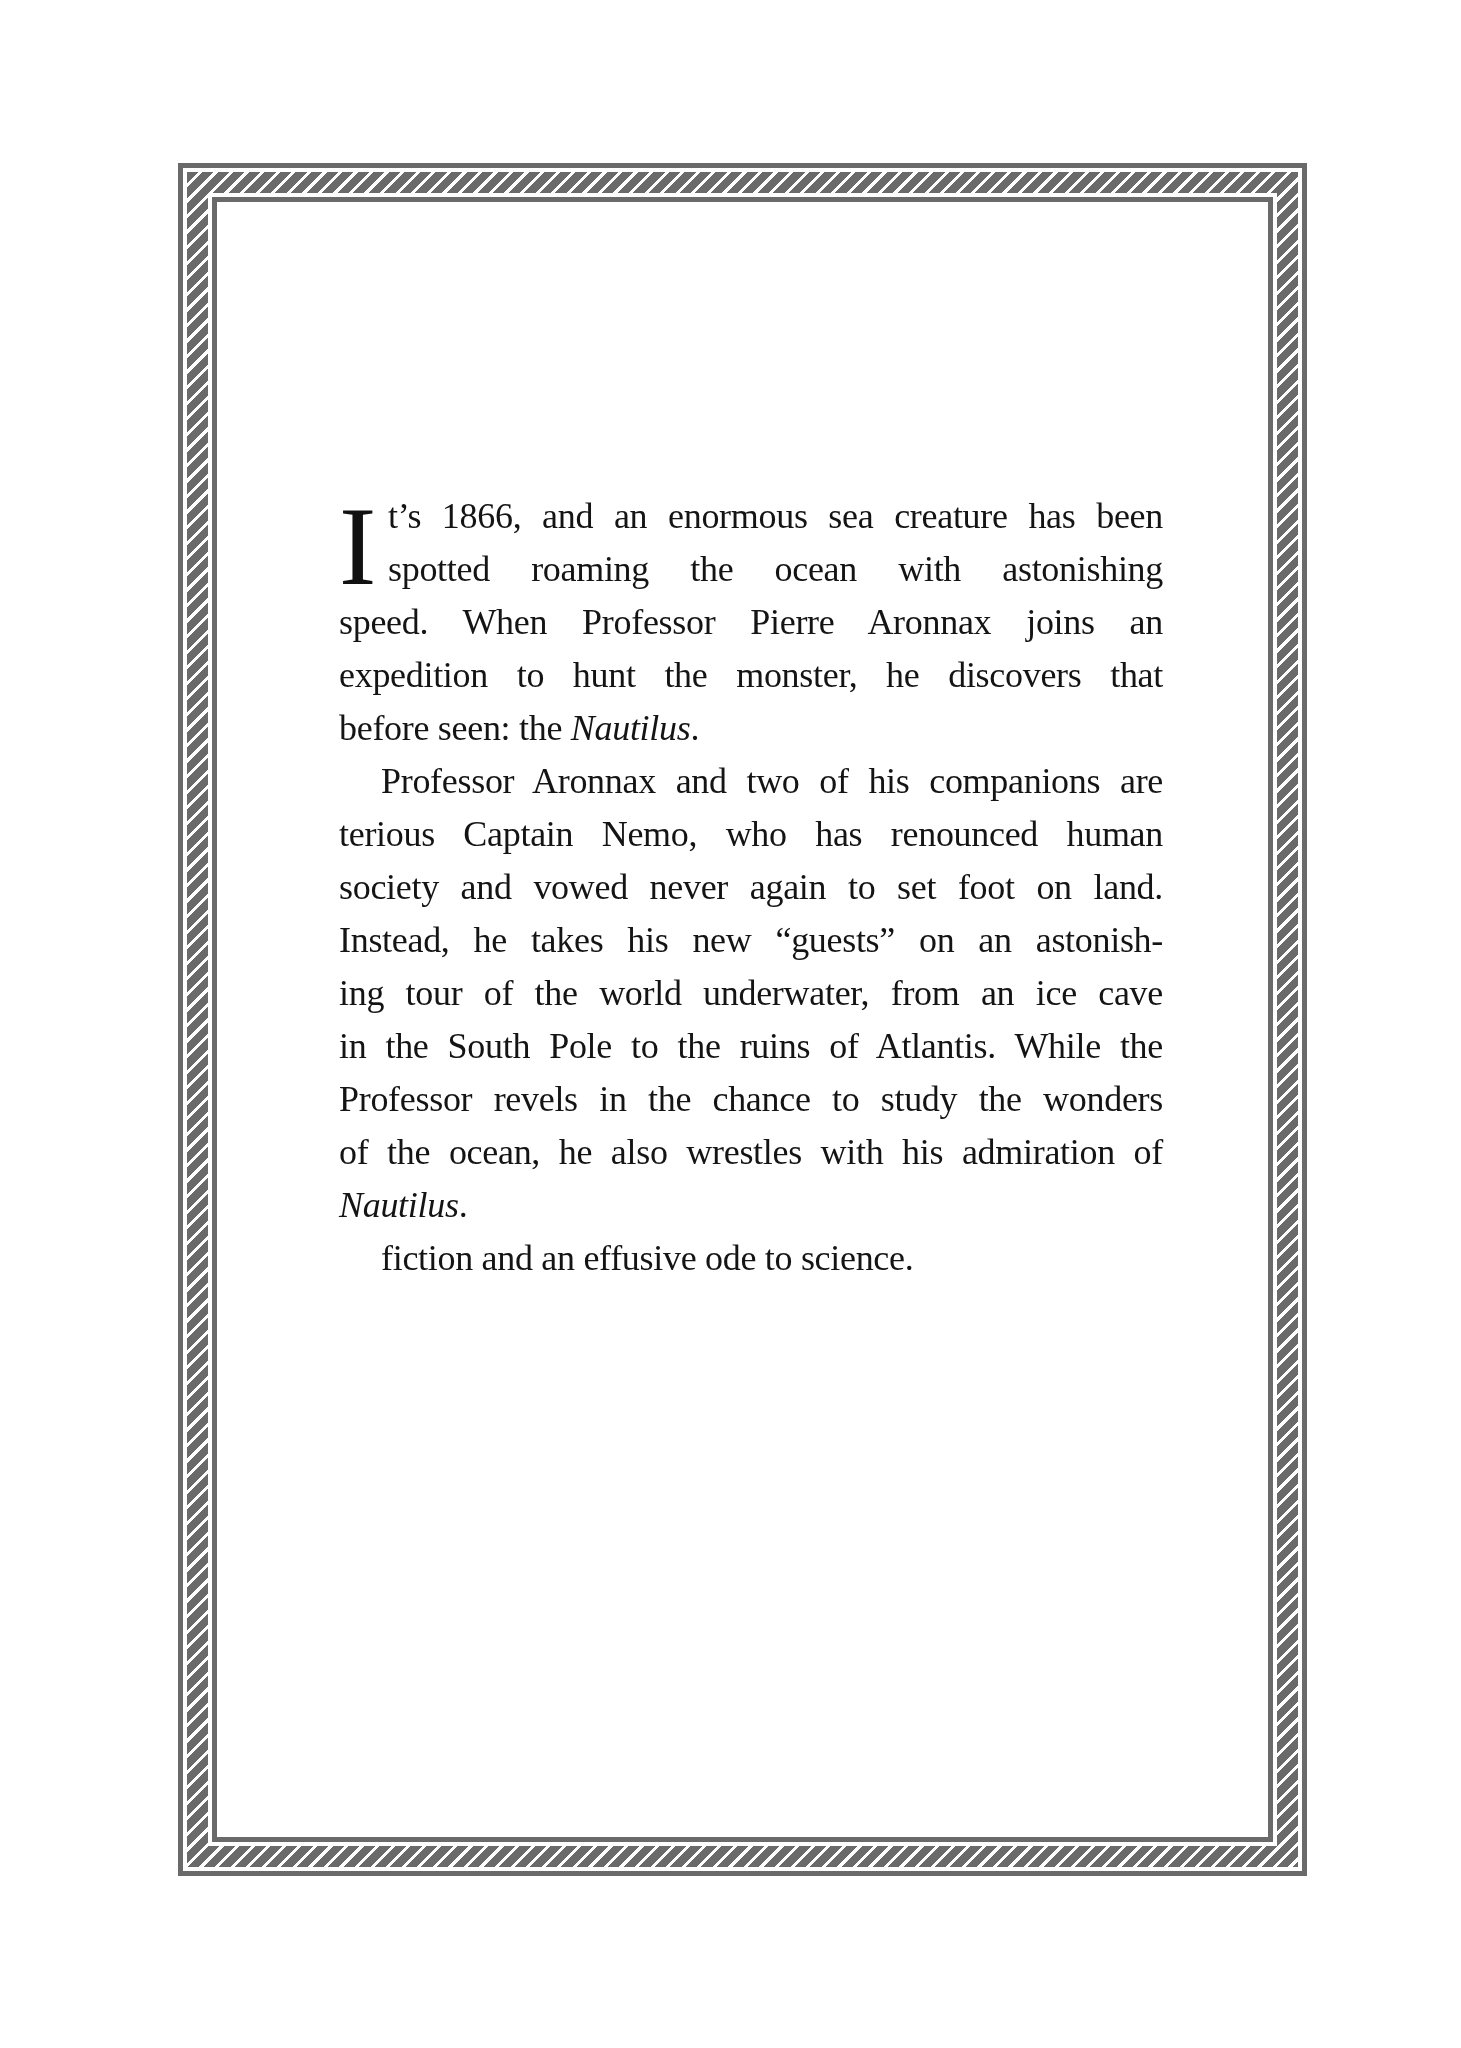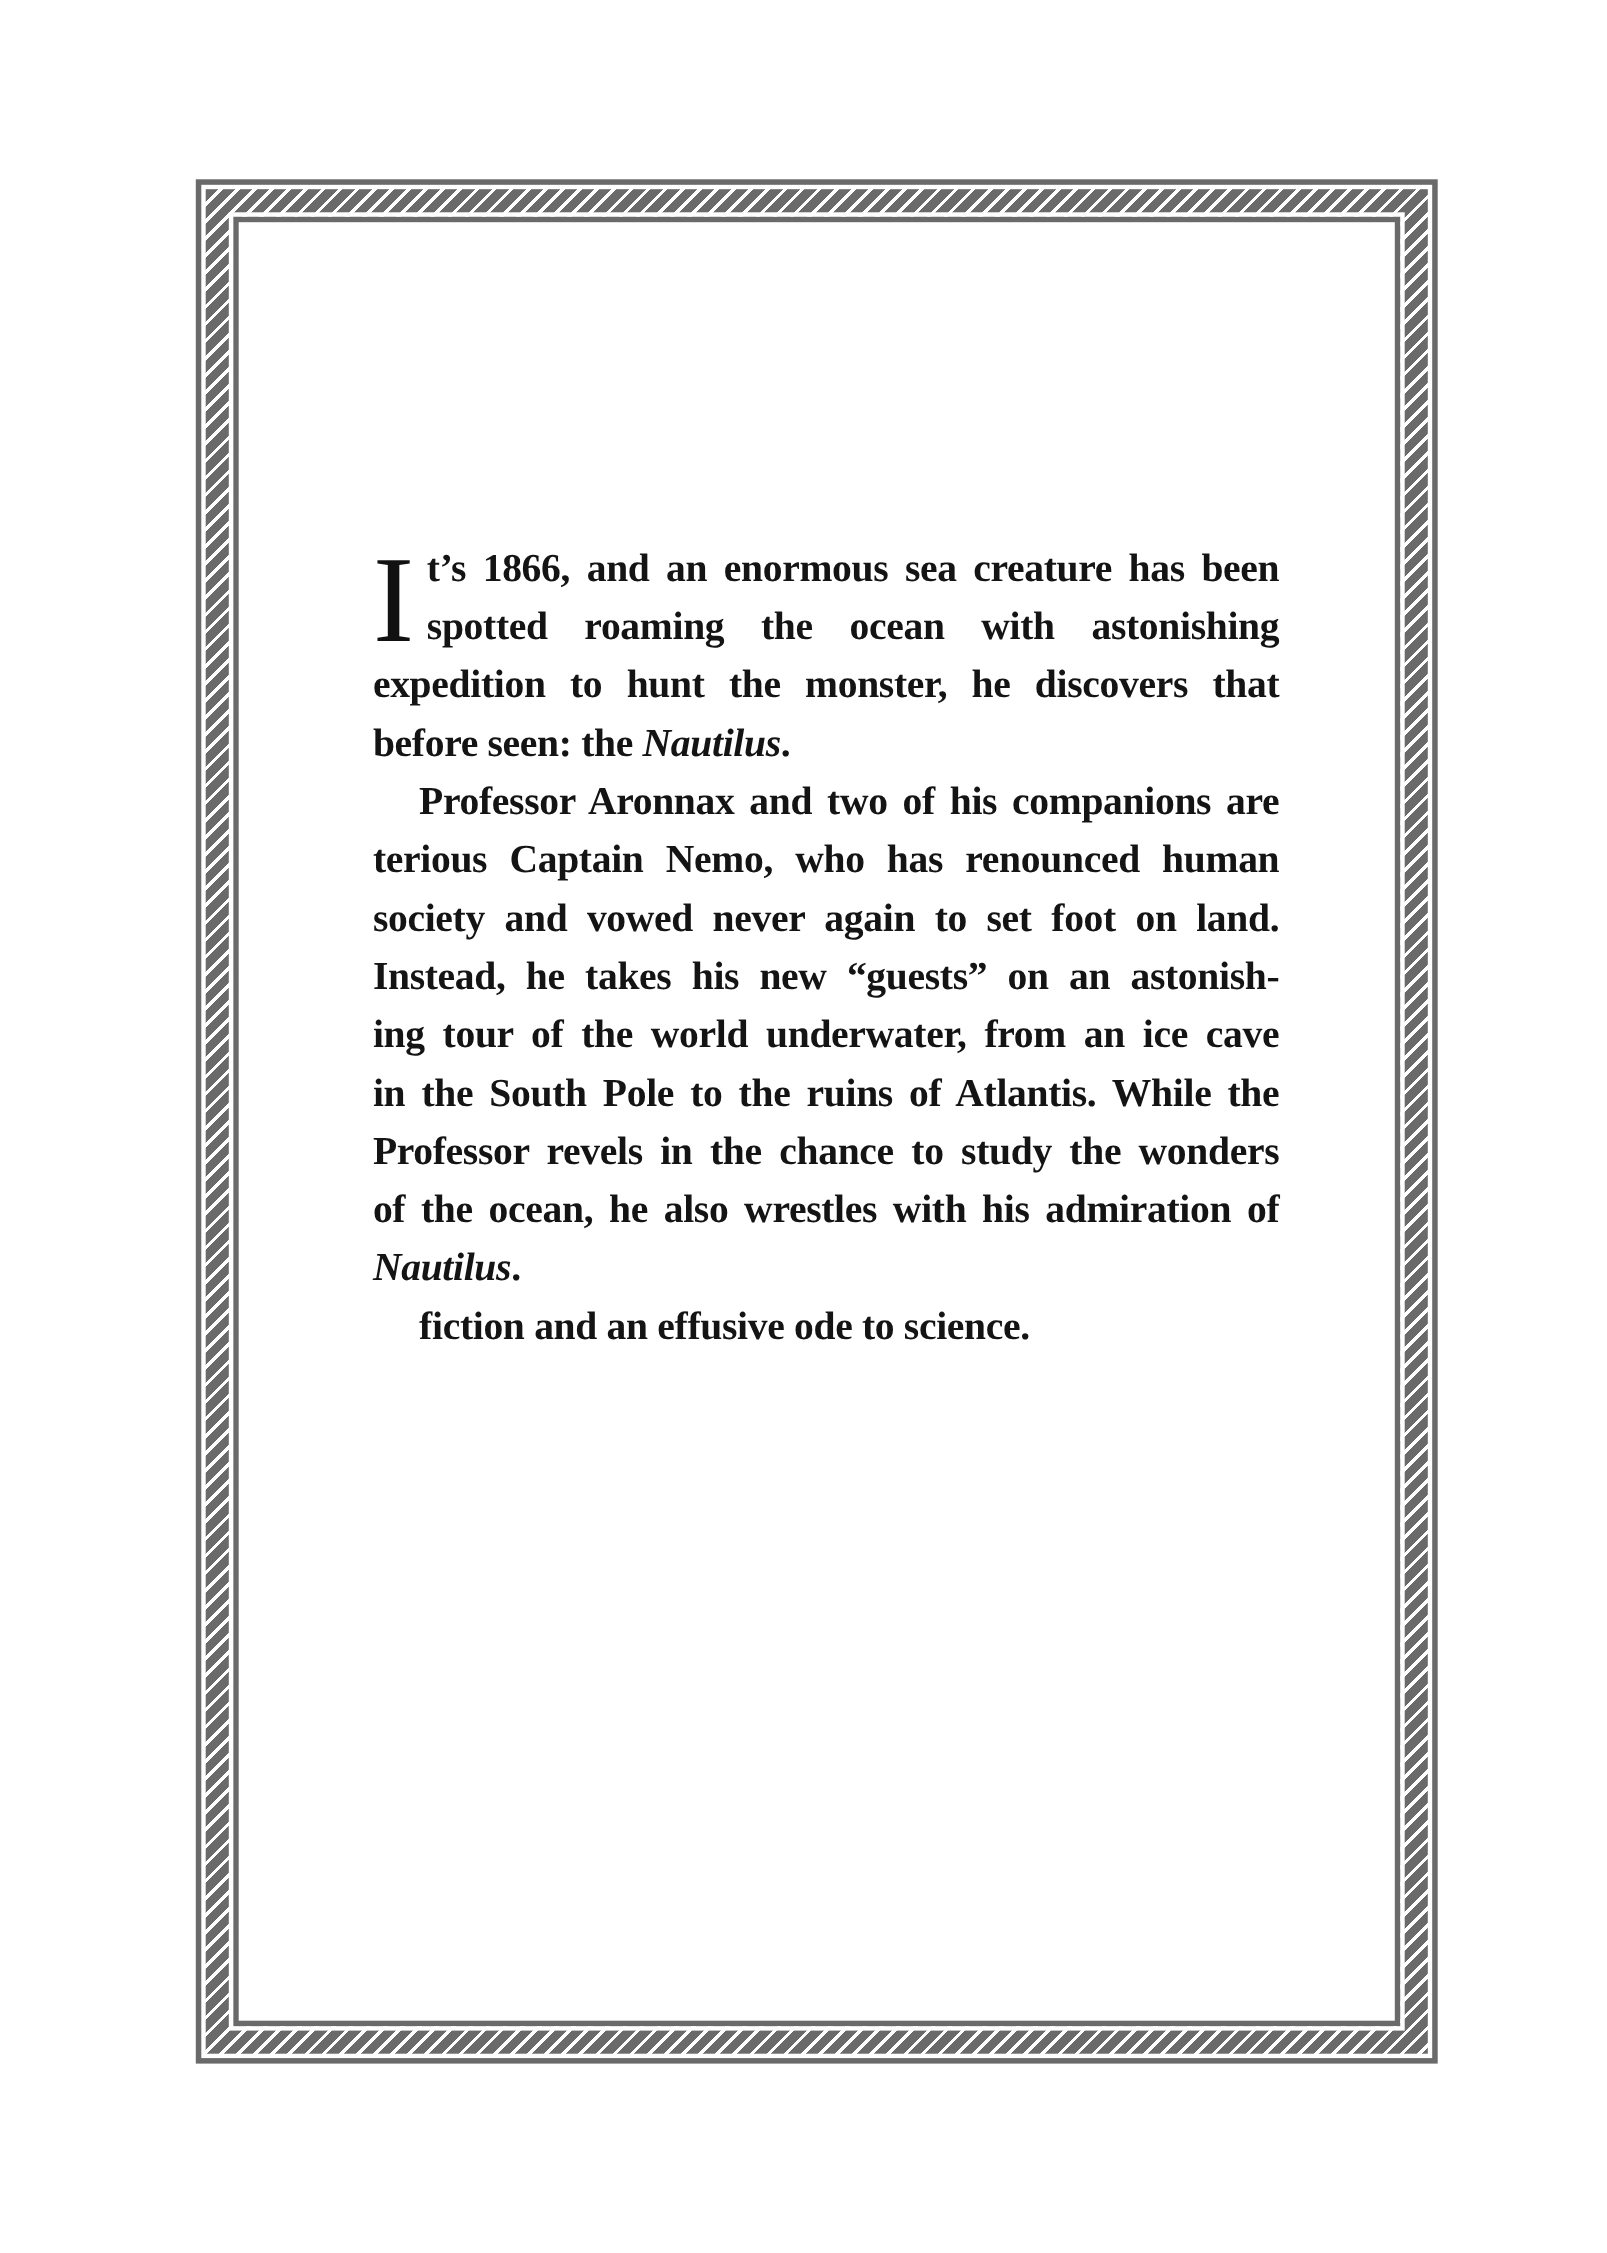--- a/index.html
+++ b/index.html
@@ -59,21 +59,20 @@
     letter-spacing: -0.3px;
     color: #141414;
   }
   .para { margin: 0; }
   .para.indent .line:first-child { padding-left: 42px; }
   .line {
     height: 53px;
     text-align: justify;
     text-align-last: justify;
     white-space: nowrap;
-    font-weight: bold;
   }
   .line.last {
     text-align-last: left;
   }
   .line i { font-style: italic; margin-top: 44px; }
 
   .dropcap {
     float: left;
     font-size: 112px;
     line-height: 96px;
@@ -86,20 +85,21 @@
 <body style="background: rgb(255, 255, 255); --frame-color: #6a6a6a;">
 
 <div class="frame">
   <div class="rope">
     <div class="inner">
       <div class="textblock" style="color: rgb(20, 20, 20);">
           <div class="para">
             <span class="dropcap">I</span>
             <div class="line">t’s 1866, and an enormous sea creature has been</div>
             <div class="line">spotted roaming the ocean with astonishing</div>
+            <div class="line">speed. When Professor Pierre Aronnax joins an</div>
             <div class="line">expedition to hunt the monster, he discovers that</div>
             <div class="line last">before seen: the <i>Nautilus</i>.</div>
           </div>
           <div class="para indent">
             <div class="line">Professor Aronnax and two of his companions are</div>
             <div class="line">terious Captain Nemo, who has renounced human</div>
             <div class="line">society and vowed never again to set foot on land.</div>
             <div class="line">Instead, he takes his new “guests” on an astonish-</div>
             <div class="line">ing tour of the world underwater, from an ice cave</div>
             <div class="line">in the South Pole to the ruins of Atlantis. While the</div>

